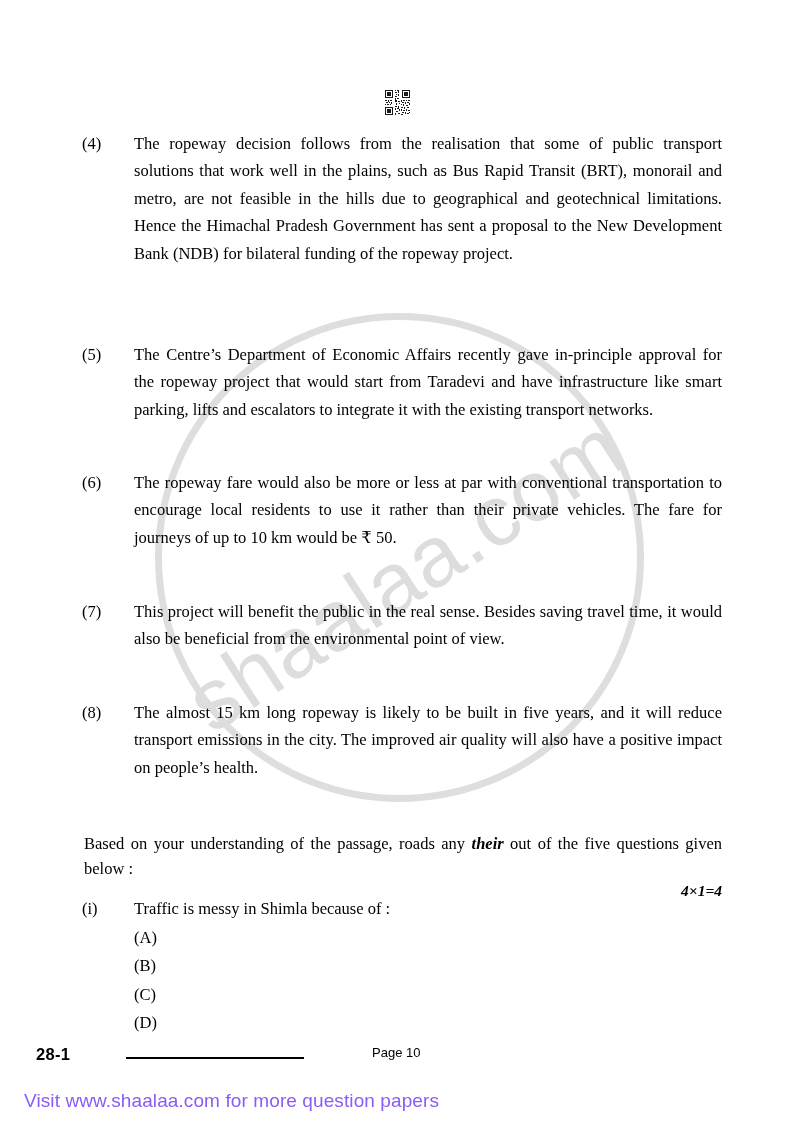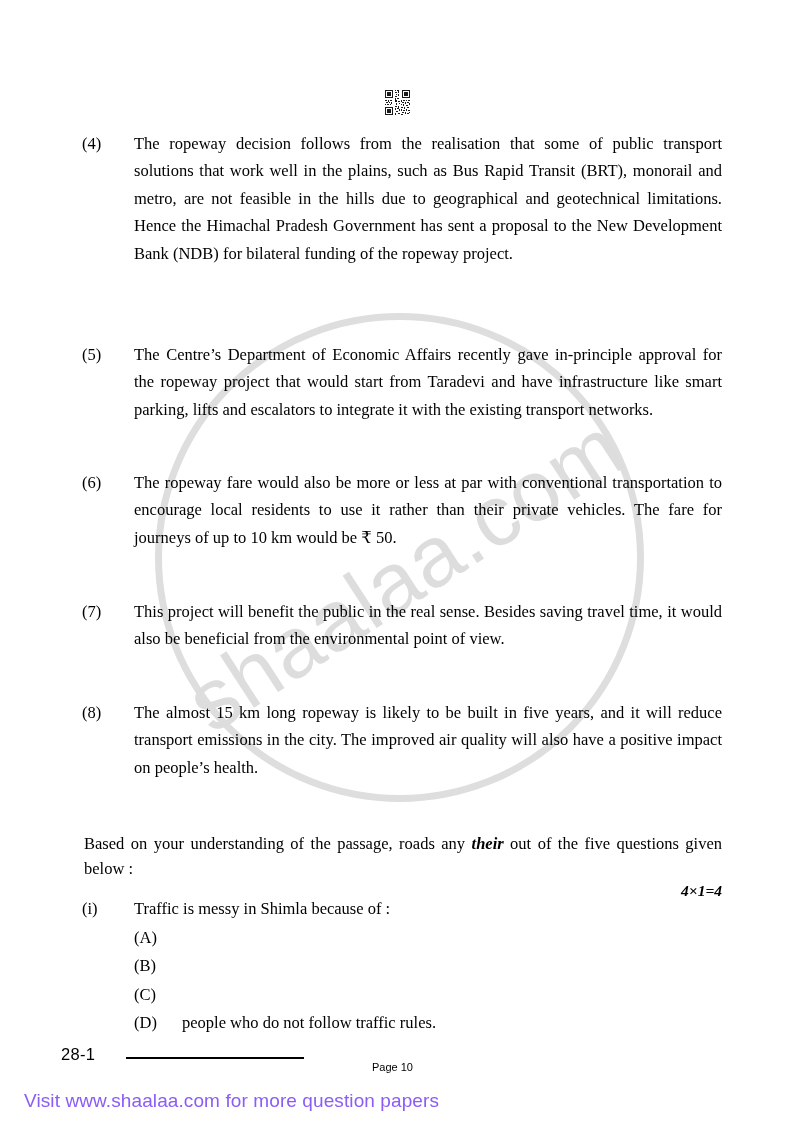--- a/index.html
+++ b/index.html
@@ -154,37 +154,36 @@
     top: 1045px;
     width: 800px;
     height: 26px;
     font-family: "Liberation Sans", "DejaVu Sans", sans-serif;
   }
   .foot-code {
     position: absolute;
     left: 36px;
     top: 0;
     font-size: 16.5px;
-    font-weight: normal;
+    font-weight: bold;
     letter-spacing: 0.3px;
-    margin-left: 25px;
   }
   .foot-rule {
     position: absolute;
     left: 126px;
     top: 12px;
     width: 178px;
     height: 2px;
     background: #000000;
   }
   .foot-page {
     position: absolute;
     left: 372px;
-    top: 16px;
-    font-size: 11px;
+    top: 0;
+    font-size: 13px;
   }
   .site-line {
     position: absolute;
     left: 24px;
     top: 1090px;
     font-family: "Liberation Sans", "DejaVu Sans", sans-serif;
     font-size: 19px;
     color: #8b5cf6;
     letter-spacing: 0.1px;
   }
@@ -316,21 +315,20 @@
         <div class="opt-label">(A)</div>
       </div>
       <div class="opt-row">
         <div class="opt-label">(B)</div>
       </div>
       <div class="opt-row">
         <div class="opt-label">(C)</div>
       </div>
       <div class="opt-row">
         <div class="opt-label">(D)</div>
-        <div class="opt-text">people who do not follow traffic rules.</div>
       </div>
     </div>
 
     <div class="footer">
       <div class="foot-code">28-1</div>
       <div class="foot-rule"></div>
       <div class="foot-page">Page 10</div>
     </div>
 
     <div class="site-line">Visit www.shaalaa.com for more question papers</div>

